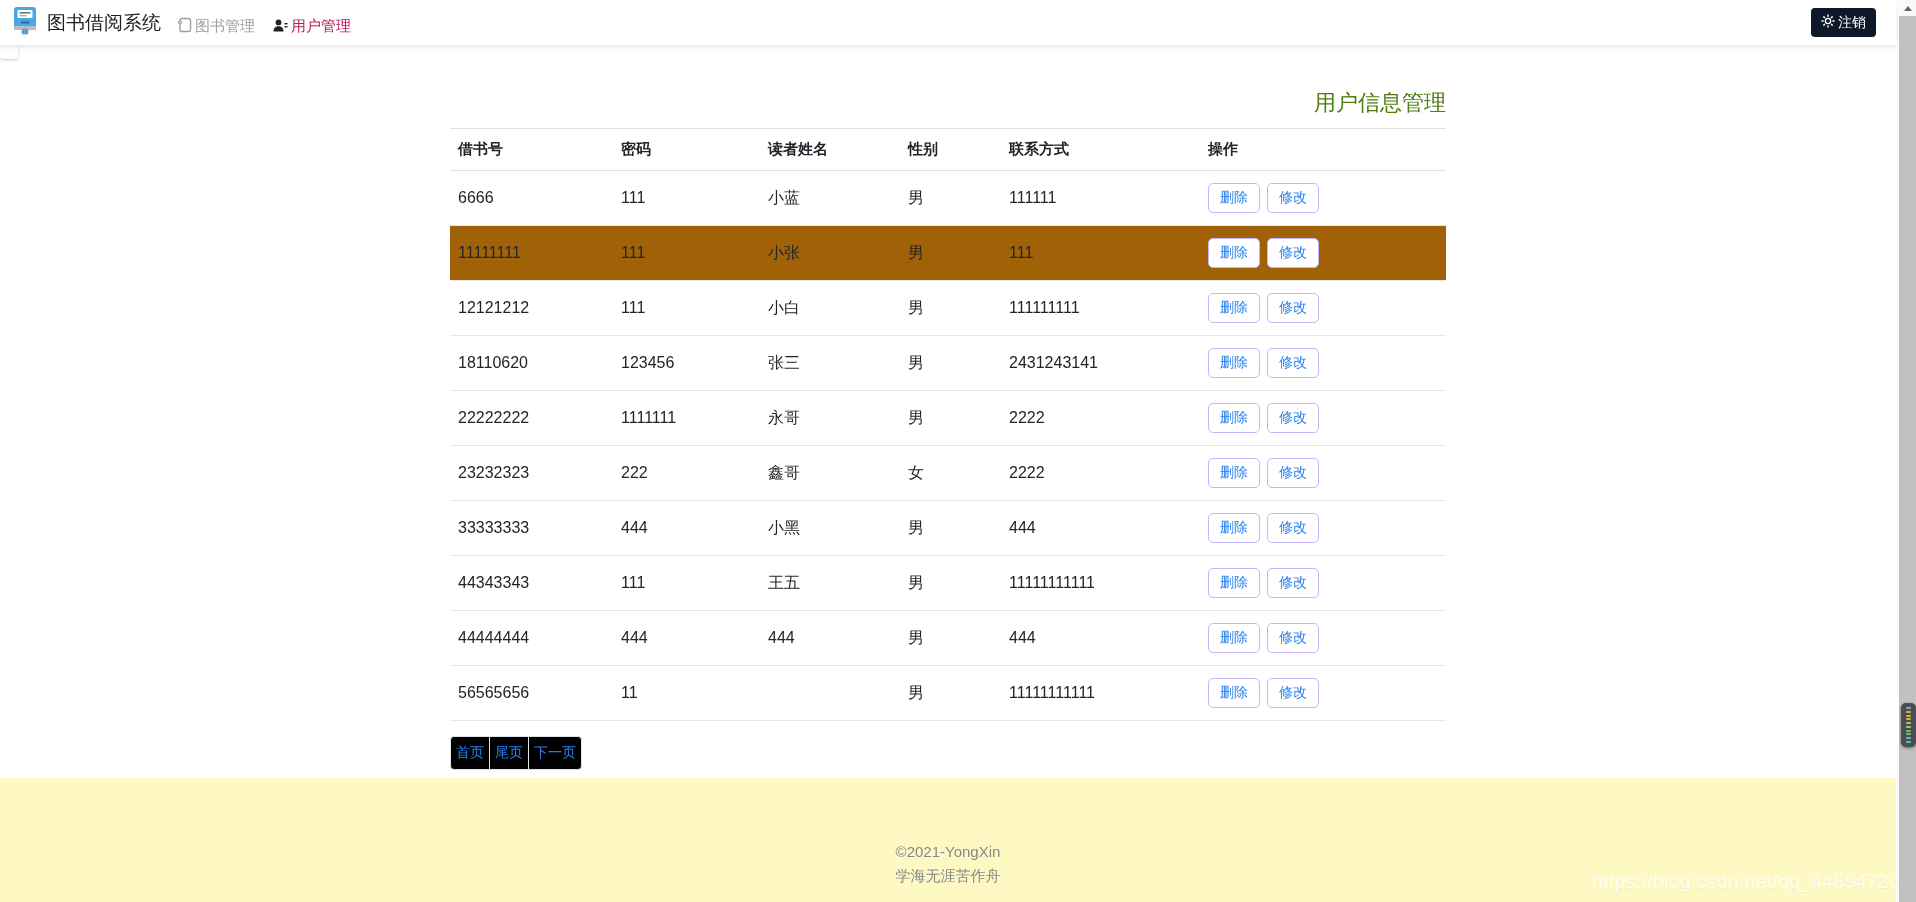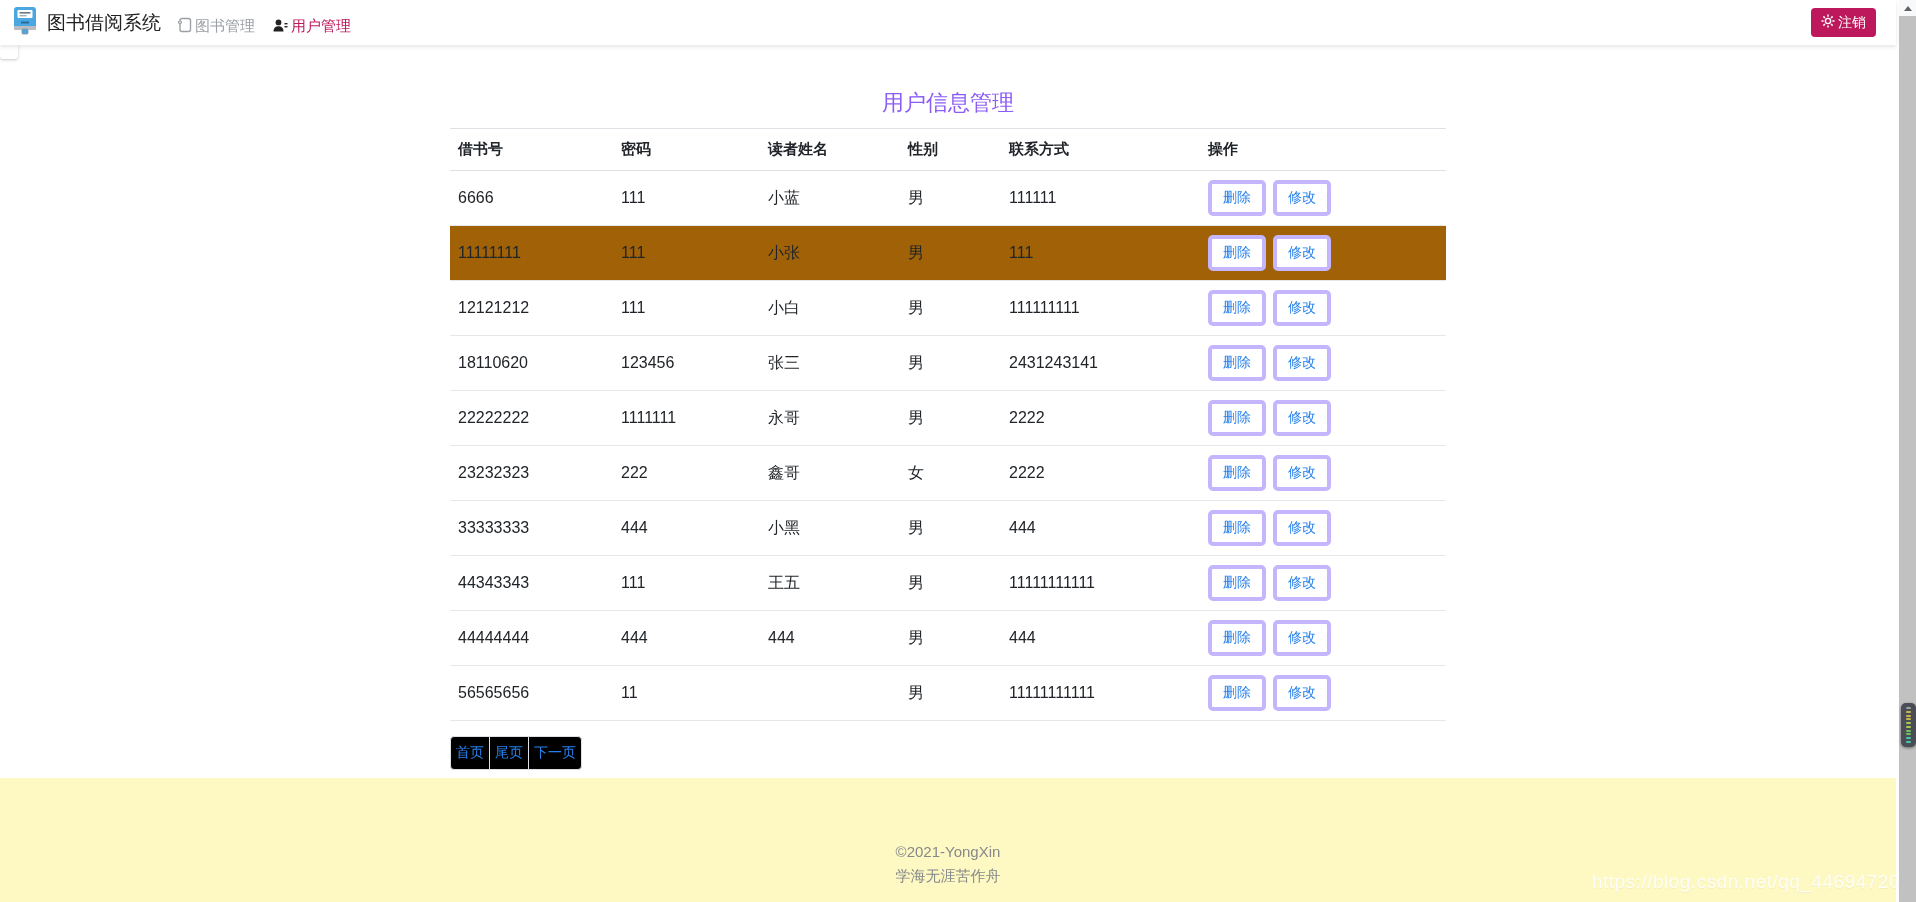--- a/index.html
+++ b/index.html
@@ -18,44 +18,44 @@
     box-shadow:0 2px 4px rgba(0,0,0,.10);
   }
   .brand { display:flex; align-items:center; }
   .brand-text { font-size:19px; color:#212121; margin-left:9px; }
   .nav-items { display:flex; align-items:center; margin-left:16px; gap:18px;margin-top:8px; }
   .nav-item { display:flex; align-items:center; gap:3px; font-size:15px; text-decoration:none; cursor:pointer; }
   .nav-item.inactive { color:#9aa0a6; }
   .nav-item.active { color:#be185d; }
   .logout-btn {
     margin-left:auto; height:29px; padding:0 10px; border:none; border-radius:4px;
-    background:#be185d; color:#fff; font-size:14px; display:flex; align-items:center; gap:3px; cursor:pointer;
+    background:#0f172a; color:#fff; font-size:14px; display:flex; align-items:center; gap:3px; cursor:pointer;
     font-family:inherit;
   }
   .corner-box {
     position:absolute; left:0; top:43px; width:18px; height:16px; background:#fff;
     border-radius:3px; box-shadow:0 1px 3px rgba(0,0,0,.22); z-index:2;
   }
 
   
   .main { width:996px; margin:0 auto; }
-  .page-title { text-align:center; font-size:22px; font-weight:400; color:#8b5cf6; margin:43px 0 10px 0; }
+  .page-title { text-align:right; font-size:22px; font-weight:400; color:#4d7c0f; margin:43px 0 10px 0; }
 
   table.users { width:100%; border-collapse:collapse; }
   table.users th {
     text-align:left; font-size:15px; font-weight:bold; color:#212529;
     padding:11px 8px; border-top:1px solid #dee2e6; border-bottom:1px solid #dee2e6;
   }
   table.users td {
     height:55px; padding:0 8px; font-size:16px; color:#212529;
     border-bottom:1px solid #e7e7e7; vertical-align:middle;
   }
   tr.hl { background:#a16207; }
   .act-btn {
-    color:#2680eb; background:#fff; border:4px solid #c4b5fd; border-radius:5px;
+    color:#2680eb; background:#fff; border:1px solid #c4b5fd; border-radius:5px;
     padding:5px 11px; font-size:14px; margin-right:7px; cursor:pointer; font-family:inherit;
   }
 
   .pagination { display:inline-flex; margin-top:15px; }
   .pagination a {
     display:block; padding:7px 5px; font-size:14px; color:#2680eb; background:#000000;
     border:1px solid #dee2e6; margin-left:-1px; text-decoration:none; cursor:pointer;
   }
   .pagination a:first-child { border-radius:4px 0 0 4px; margin-left:0; }
   .pagination a:last-child { border-radius:0 4px 4px 0; }

